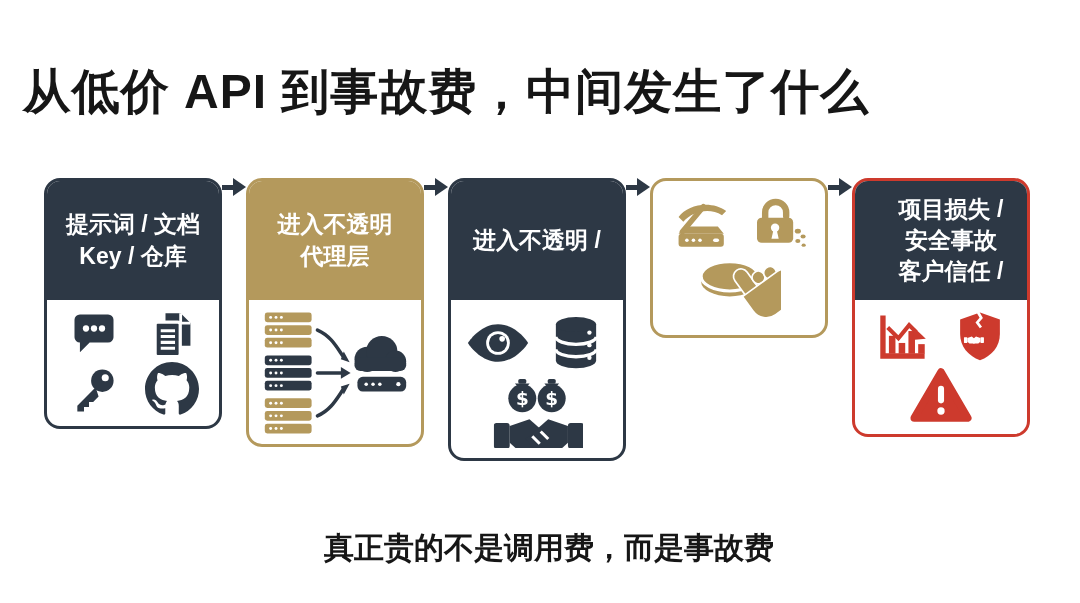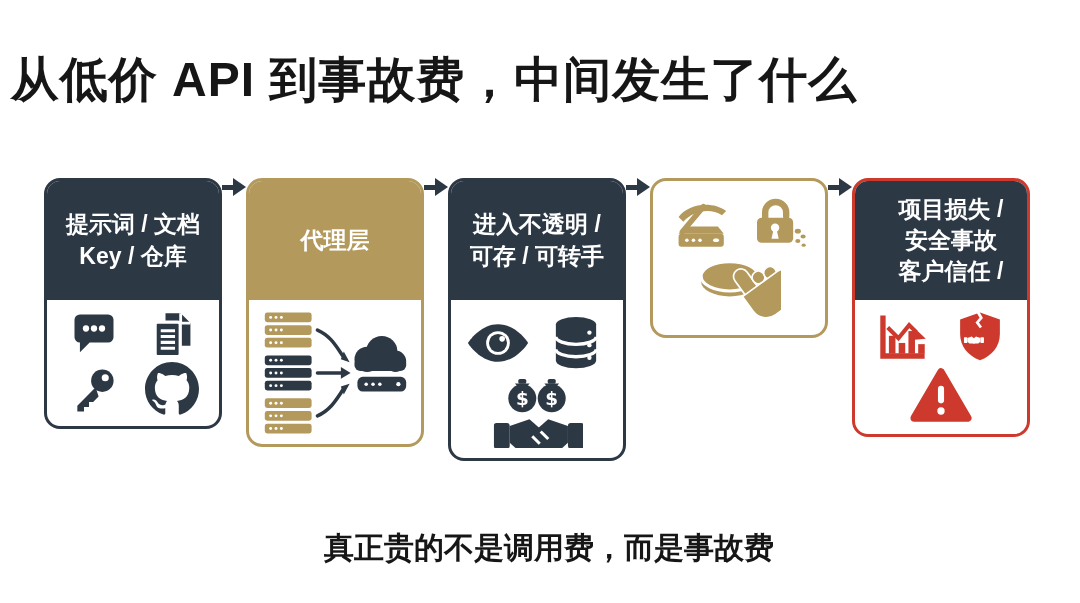--- a/index.html
+++ b/index.html
@@ -5,21 +5,21 @@
   html,body{margin:0;padding:0;}
   body{
     width:1080px;height:603px;position:relative;overflow:hidden;
     background:#ffffff;
     font-family:"Liberation Sans","DejaVu Sans",sans-serif;
     color:var(--ink,#161616);
   }
   .title{
     position:absolute;top:48px;left:0;width:868px;
     text-align:center;font-size:48px;font-weight:800;letter-spacing:1px;
-    color:var(--ink,#161616);margin:0;
+    color:var(--ink,#161616);margin:12px;
   }
   .flow{
     position:absolute;top:178px;left:44px;width:916px;height:288px;
     display:flex;align-items:flex-start;
   }
   .card{
     width:178px;box-sizing:border-box;flex:0 0 178px;
     border:3px solid var(--accent);border-radius:16px;
     background:#fff;overflow:hidden;display:flex;flex-direction:column;
   }
@@ -111,20 +111,21 @@
 
   <div class="connector">
     <span class="arrow">
         <span class="arrow-line"></span>
         <span class="arrow-head"></span>
       </span>
   </div>
 
   <section class="card theme-gold">
     <header class="card-head">
+      <div>进入不透明</div>
       <div>代理层</div>
     </header>
     <div class="card-body grid-1">
       <svg width="156" height="126" viewBox="0 0 160 128">
         <g>
           <rect class="c-gold" x="8" y="4" width="48" height="10" rx="2.5"></rect>
             <rect class="c-gold" x="8" y="17" width="48" height="10" rx="2.5"></rect>
             <rect class="c-gold" x="8" y="30" width="48" height="10" rx="2.5"></rect>
         </g>
         <g>
@@ -196,21 +197,20 @@
   <div class="connector">
     <span class="arrow">
         <span class="arrow-line"></span>
         <span class="arrow-head"></span>
       </span>
   </div>
 
   <section class="card theme-dark">
     <header class="card-head">
       <div>进入不透明 /</div>
-      <div>可存 / 可转手</div>
     </header>
     <div class="card-body grid-2p1">
       <svg width="64" height="40" viewBox="0 0 34 21">
         <path class="c-dark" d="M17 0.5C8.5 0.5 2.6 8 1 10.5 2.6 13 8.5 20.5 17 20.5S31.4 13 33 10.5C31.4 8 25.5 0.5 17 0.5z"></path>
         <circle cx="17" cy="10.5" r="6.3" fill="#fff"></circle>
         <circle class="c-dark" cx="17" cy="10.5" r="4.8"></circle>
         <path d="M19.8 8.2a3.4 3.4 0 0 0-2.4-1.5 4.8 4.8 0 0 1 2.4 1.5z" fill="#fff"></path>
         <circle cx="19.2" cy="8.3" r="1.5" fill="#fff"></circle>
       </svg>
       <svg width="48" height="52" viewBox="0 0 28 31">

